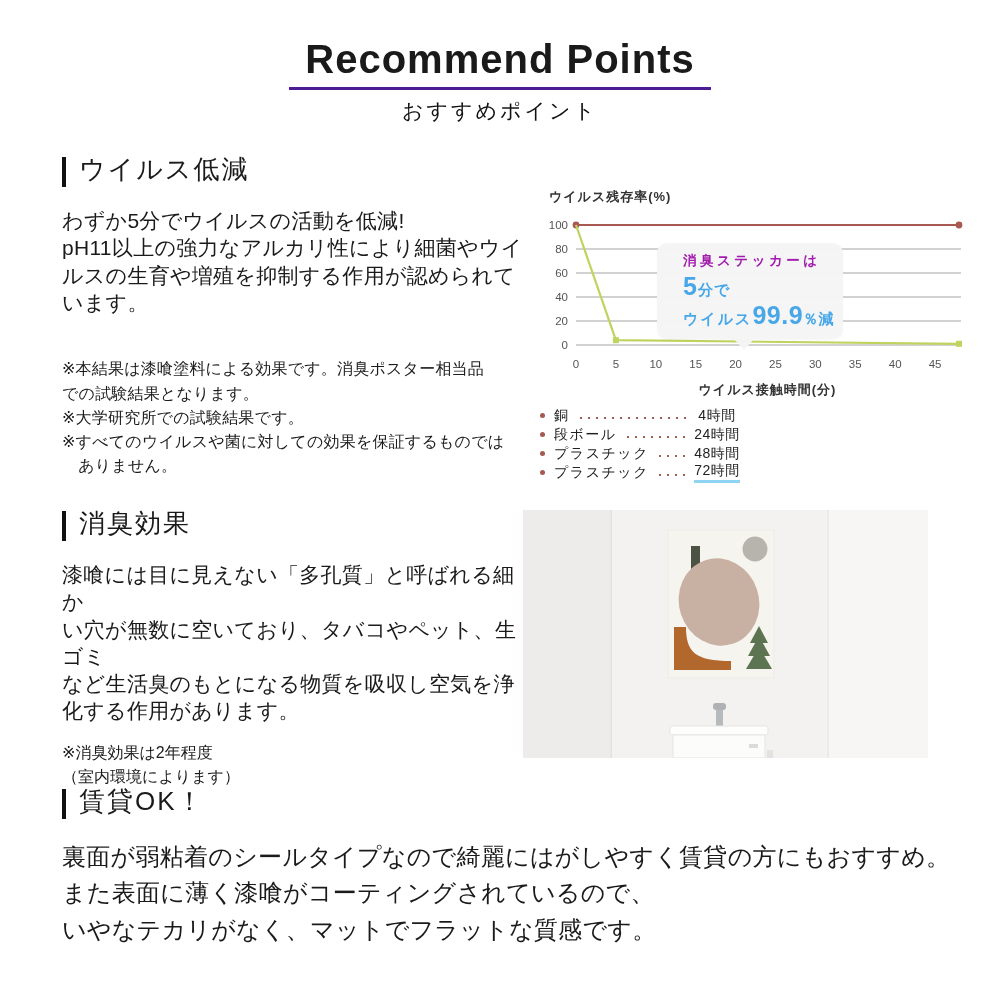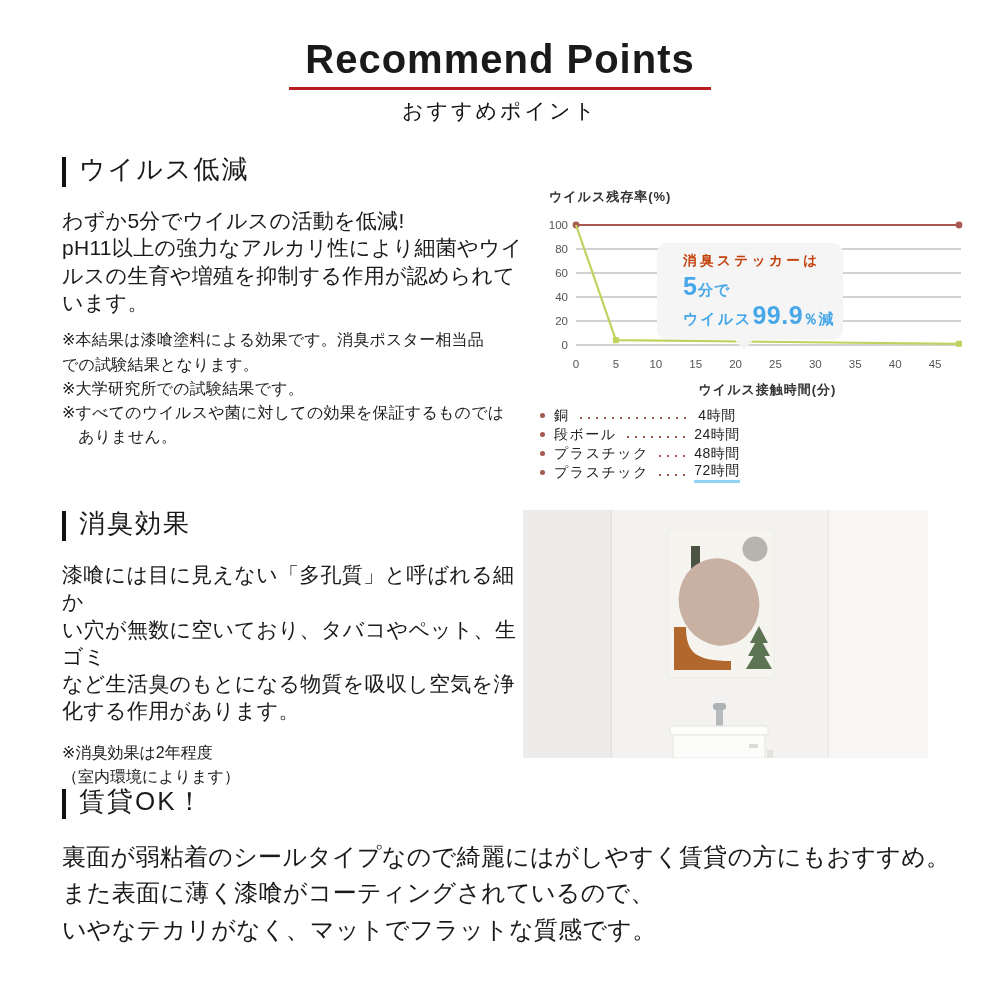--- a/index.html
+++ b/index.html
@@ -2,46 +2,46 @@
 <html><head>
 <meta charset="utf-8">
 <style>
   html,body{margin:0;padding:0;background:#fff;}
   .page{position:relative;width:1000px;height:1000px;background:#fff;overflow:hidden;
         font-family:"Liberation Sans","DejaVu Sans",sans-serif;color:#1a1a1a;}
 
   
   .header{position:absolute;top:38px;left:0;width:1000px;text-align:center;}
   .title{display:inline-block;font-size:40px;font-weight:bold;letter-spacing:1px;
-         padding:0 16px 7px;border-bottom:3px solid #b91c1c;line-height:1.05;}
+         padding:0 16px 7px;border-bottom:3px solid #4c1d95;line-height:1.05;}
   .subtitle{margin-top:7px;font-size:21px;letter-spacing:3px;color:#111;}
 
   
   .sec-head{display:flex;align-items:flex-end;gap:13px;font-size:26px;letter-spacing:2px;color:#1a1a1a;}
   .sec-bar{width:4px;height:30px;background:#111;flex:0 0 auto;}
 
   
   .sec1{position:absolute;left:62px;top:152px;width:470px;}
   .sec2{position:absolute;left:62px;top:506px;width:470px;}
   .sec3{position:absolute;left:62px;top:784px;width:910px;}
   .body-text{margin-top:20px;font-size:21px;line-height:1.3;letter-spacing:0.3px;white-space:pre-line;}
   .body-text3{margin-top:20px;font-size:24px;line-height:1.52;letter-spacing:0.3px;white-space:pre-line;}
-  .notes{margin-top:12px;font-size:16px;line-height:1.52;letter-spacing:0.2px;white-space:pre-line;color:#1c1c1c;}
+  .notes{margin-top:41px;font-size:16px;line-height:1.52;letter-spacing:0.2px;white-space:pre-line;color:#1c1c1c;}
   .note2{margin-top:16px;font-size:16px;line-height:1.5;white-space:pre-line;}
 
   
   .chart-block{position:absolute;left:524px;top:188px;width:436px;height:218px;margin-left:25px;}
   .chart-ylabel{font-size:13px;font-weight:bold;letter-spacing:1px;color:#333;}
   #chart-svg{display:block;margin-top:2px;}
 
   .callout{position:absolute;left:108px;top:55px;width:186px;background:rgba(245,245,245,0.96);
            border-radius:10px;padding:9px 6px 10px 26px;box-sizing:border-box;box-shadow:0 1px 2px rgba(0,0,0,0.04);}
   .callout:after{content:"";position:absolute;bottom:-11px;left:76px;width:0;height:0;
            border-left:11px solid transparent;border-right:11px solid transparent;border-top:12px solid rgba(245,245,245,0.96);}
-  .co-line1{font-size:13.5px;font-weight:bold;color:#c2410c;letter-spacing:3.5px;}
+  .co-line1{font-size:13.5px;font-weight:bold;color:#a21caf;letter-spacing:3.5px;}
   .co-line2{margin-top:3px;color:#47a7e8;font-weight:bold;letter-spacing:1px;line-height:1.1;}
   .co-line3{color:#47a7e8;font-weight:bold;letter-spacing:0.5px;line-height:1.15;}
   .co-num{font-size:25px;}
   .co-small{font-size:15px;}
   .co-pre{font-size:15px;letter-spacing:2px;}
 
   
   .legend{position:absolute;left:540px;top:406px;width:200px;}
   .lrow{display:flex;align-items:center;height:19px;font-size:14px;letter-spacing:1.5px;color:#222;}
   .lbullet{width:5px;height:5px;border-radius:50%;background:#a35a50;margin-right:9px;flex:0 0 auto;}

